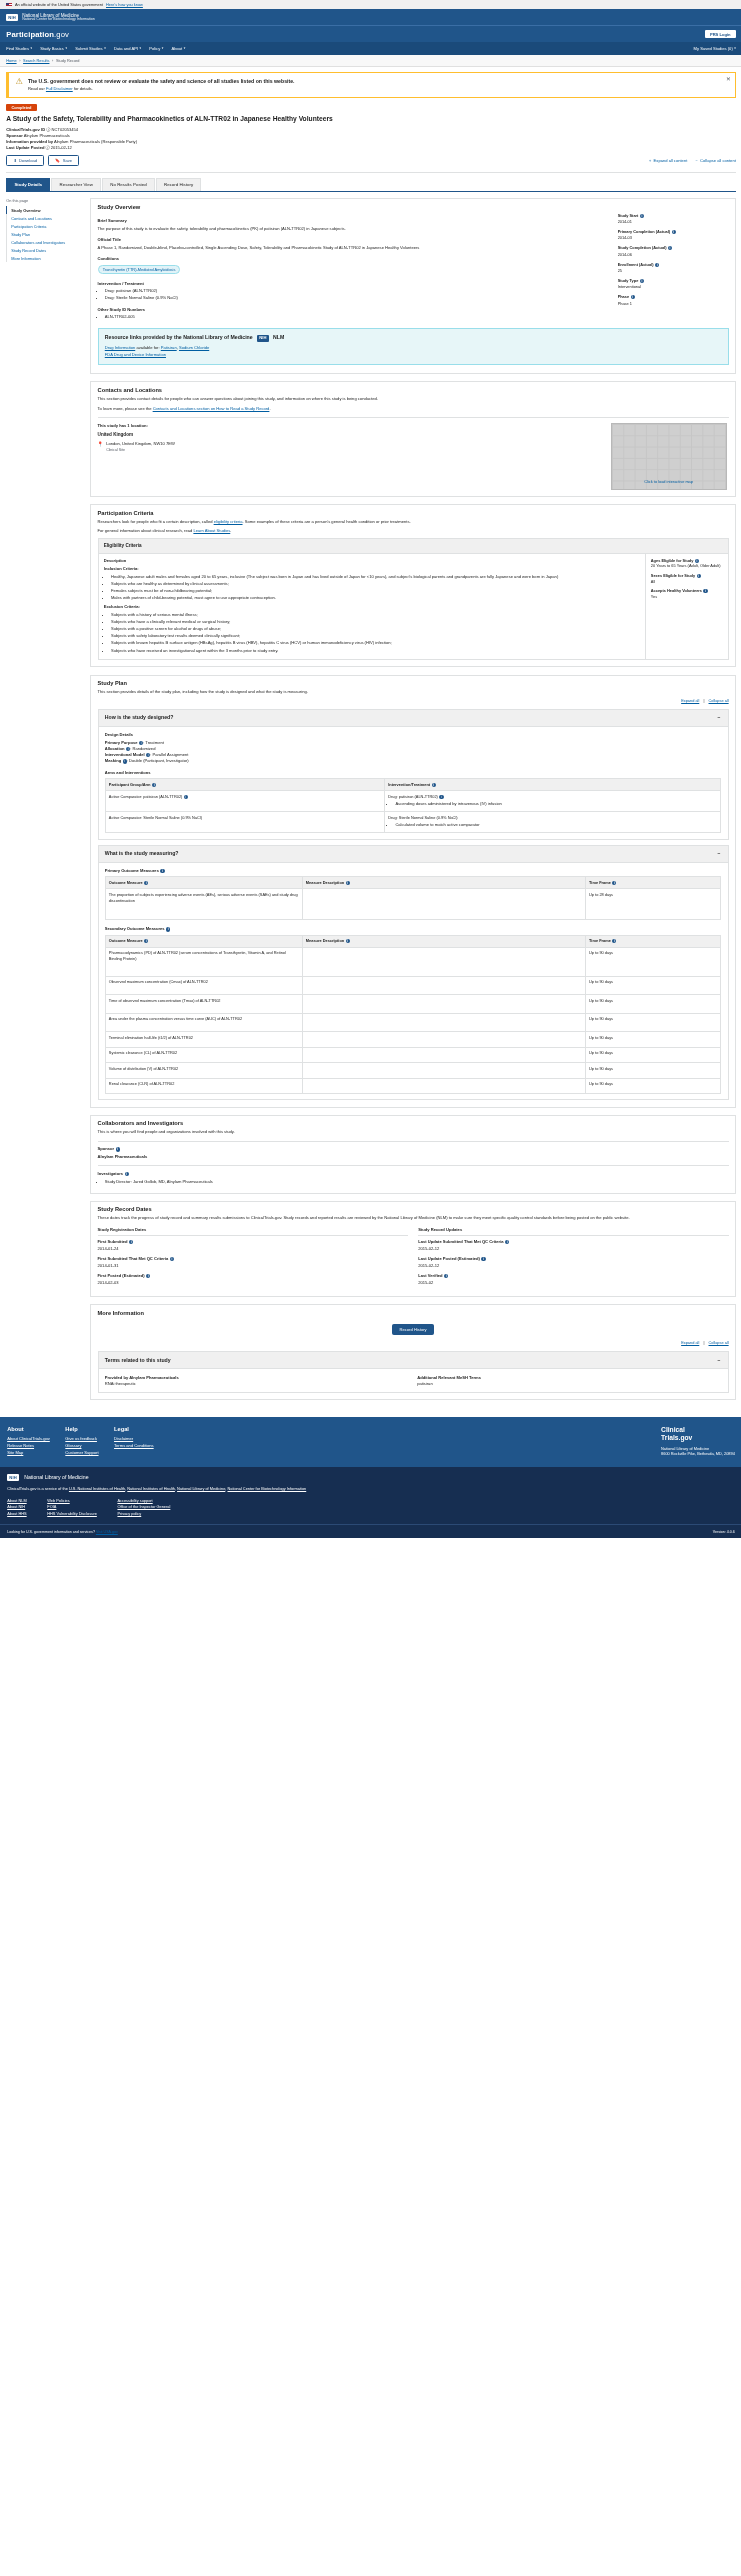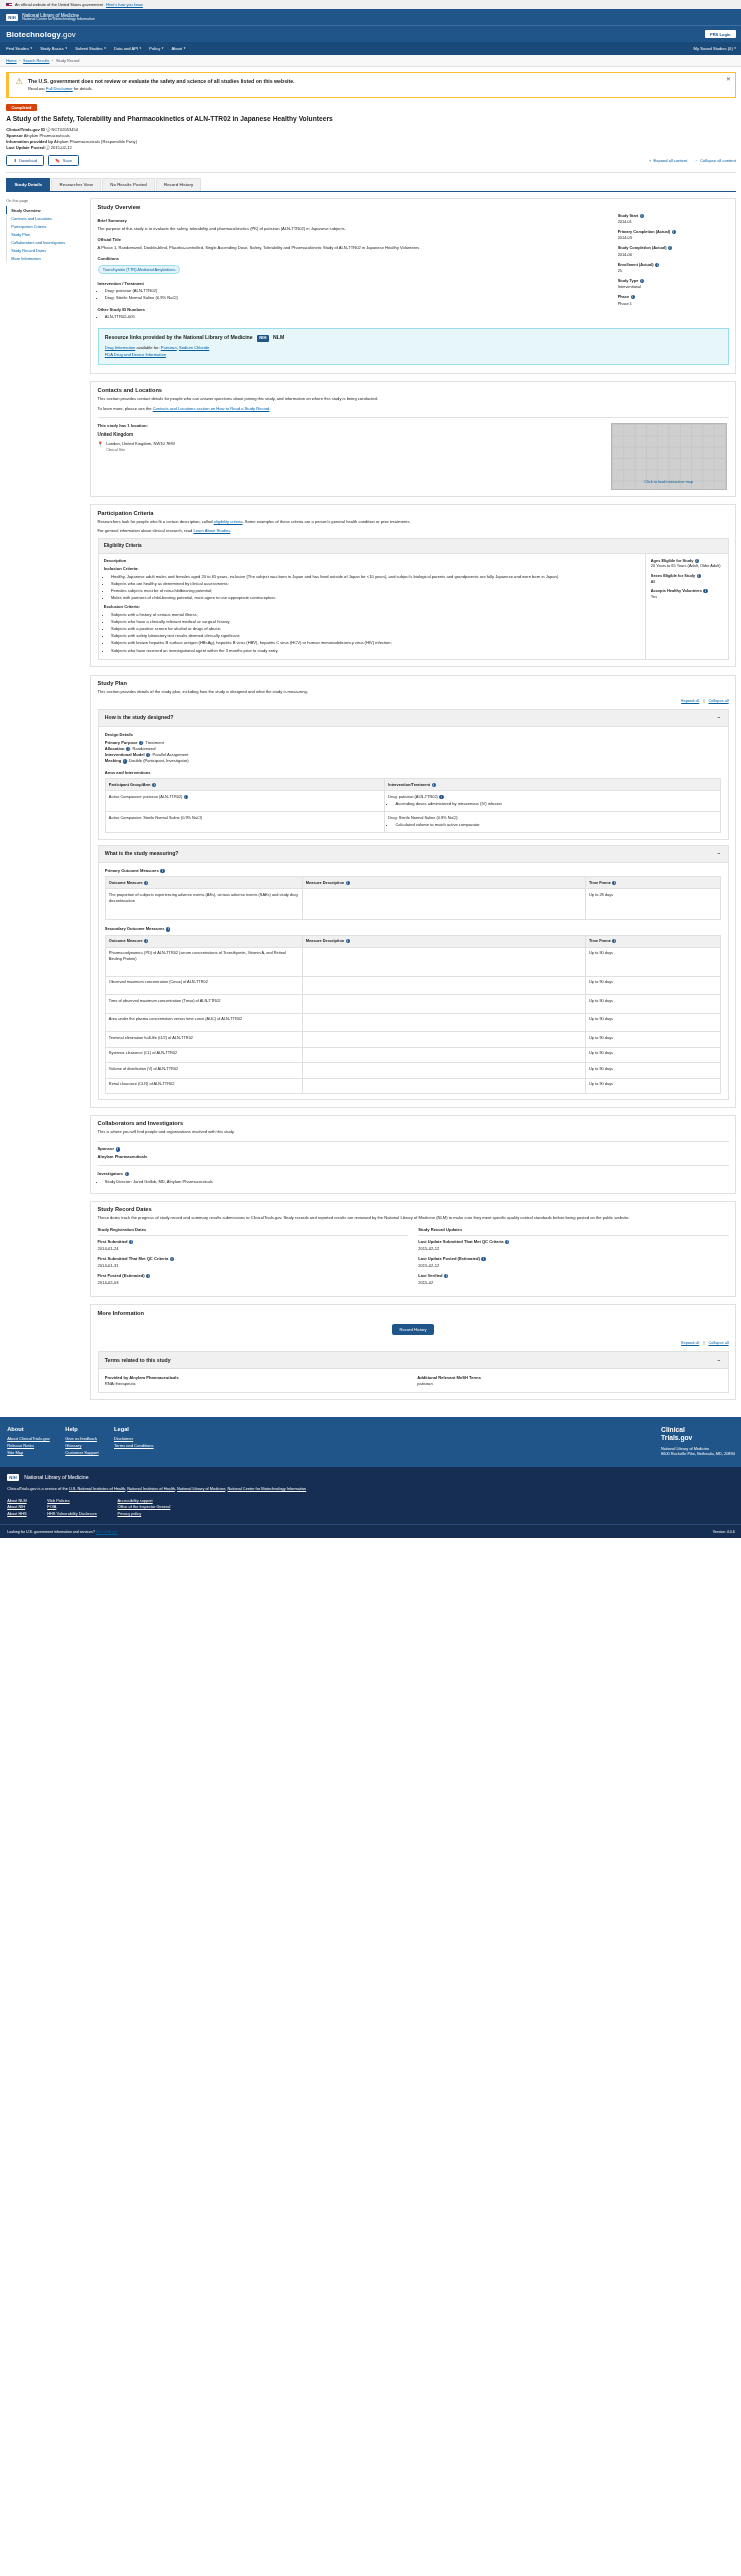--- a/index.html
+++ b/index.html
@@ -203,21 +203,21 @@
 <div class="nlm-header">
   <span class="nih-logo">NIH</span>
   <span>
     <span>National Library of Medicine</span>
     <span class="nlm-sub">National Center for Biotechnology Information</span>
   </span>
 </div>
 
 <div class="brand-bar">
   <div class="brand-title">
-    <span>Biotechnology</span><span class="gov">.gov</span>
+    <span>Participation</span><span class="gov">.gov</span>
   </div>
   <div class="pro-link">PRS Login</div>
 </div>
 
 <div class="main-nav">
   <ul>
     <li>
         <span>Find Studies</span>
         <span class="caret">▾</span>
       </li>

